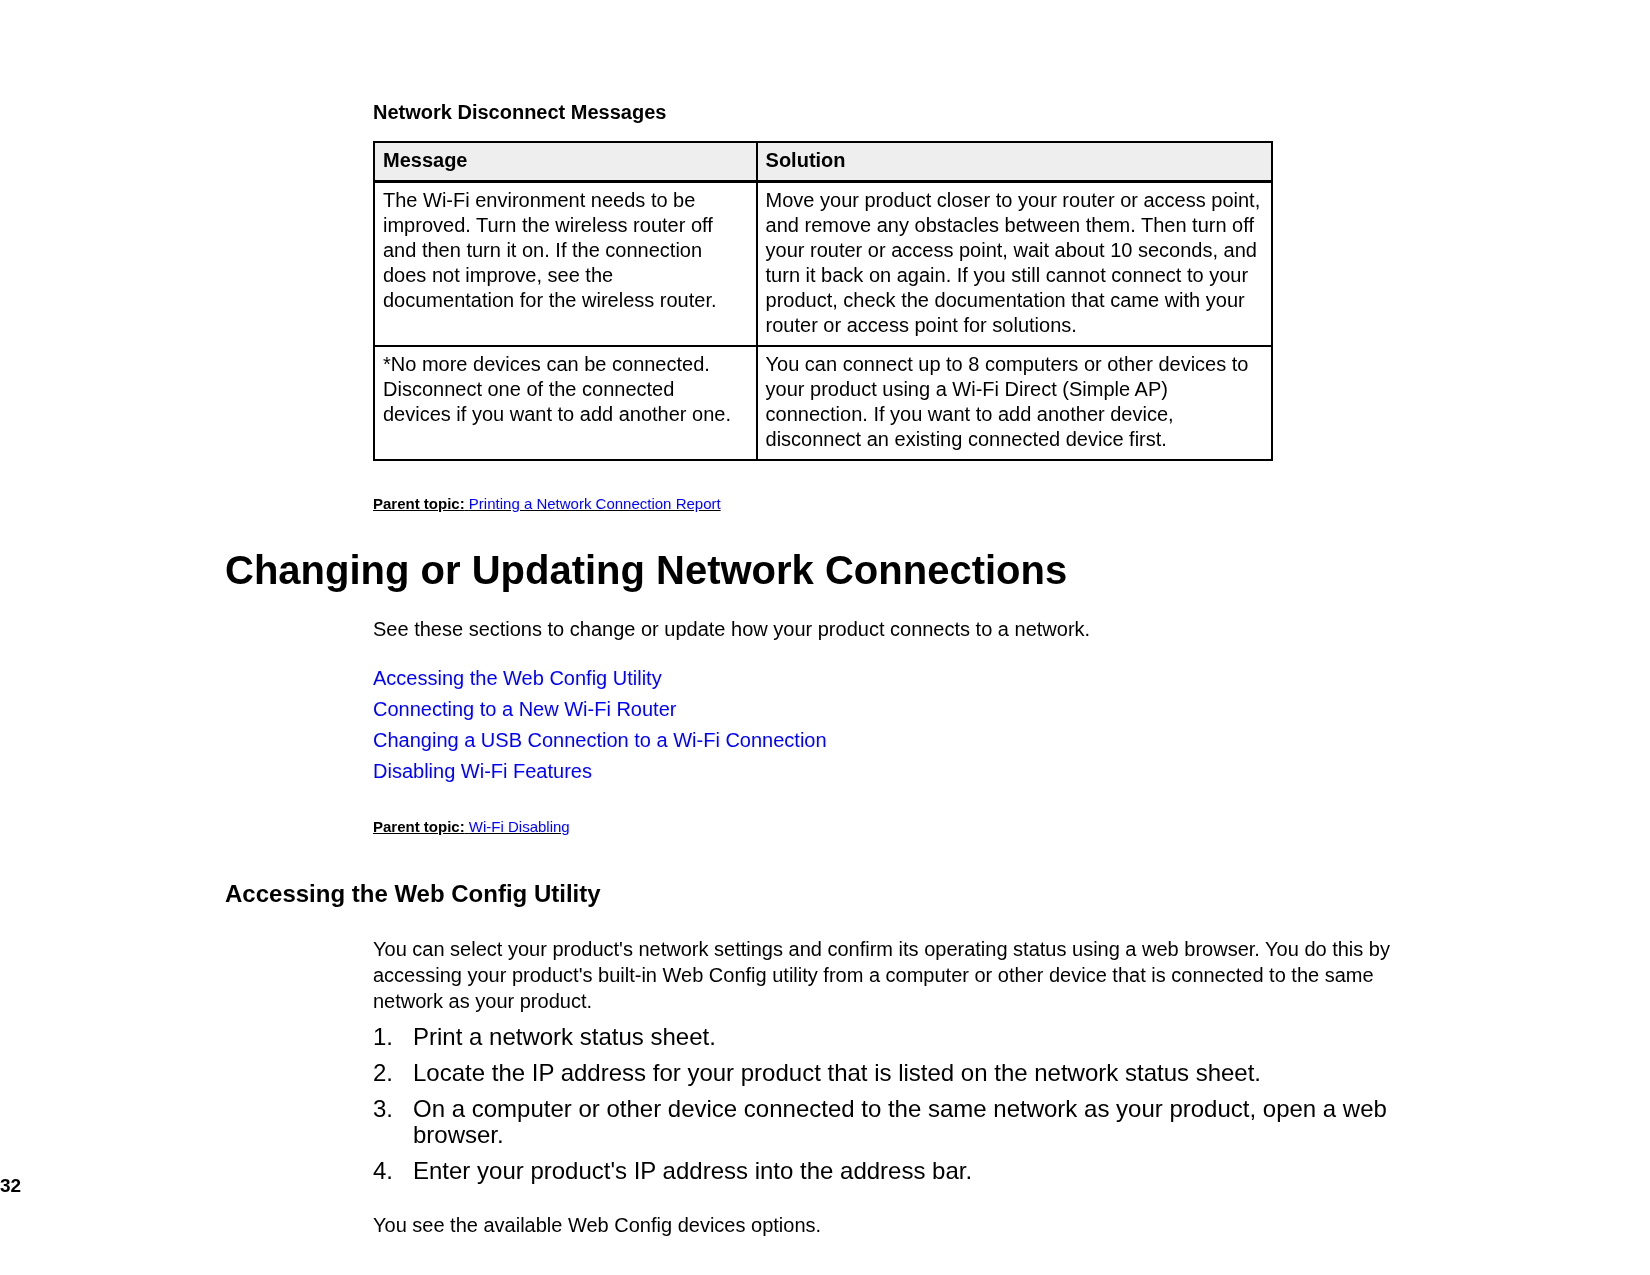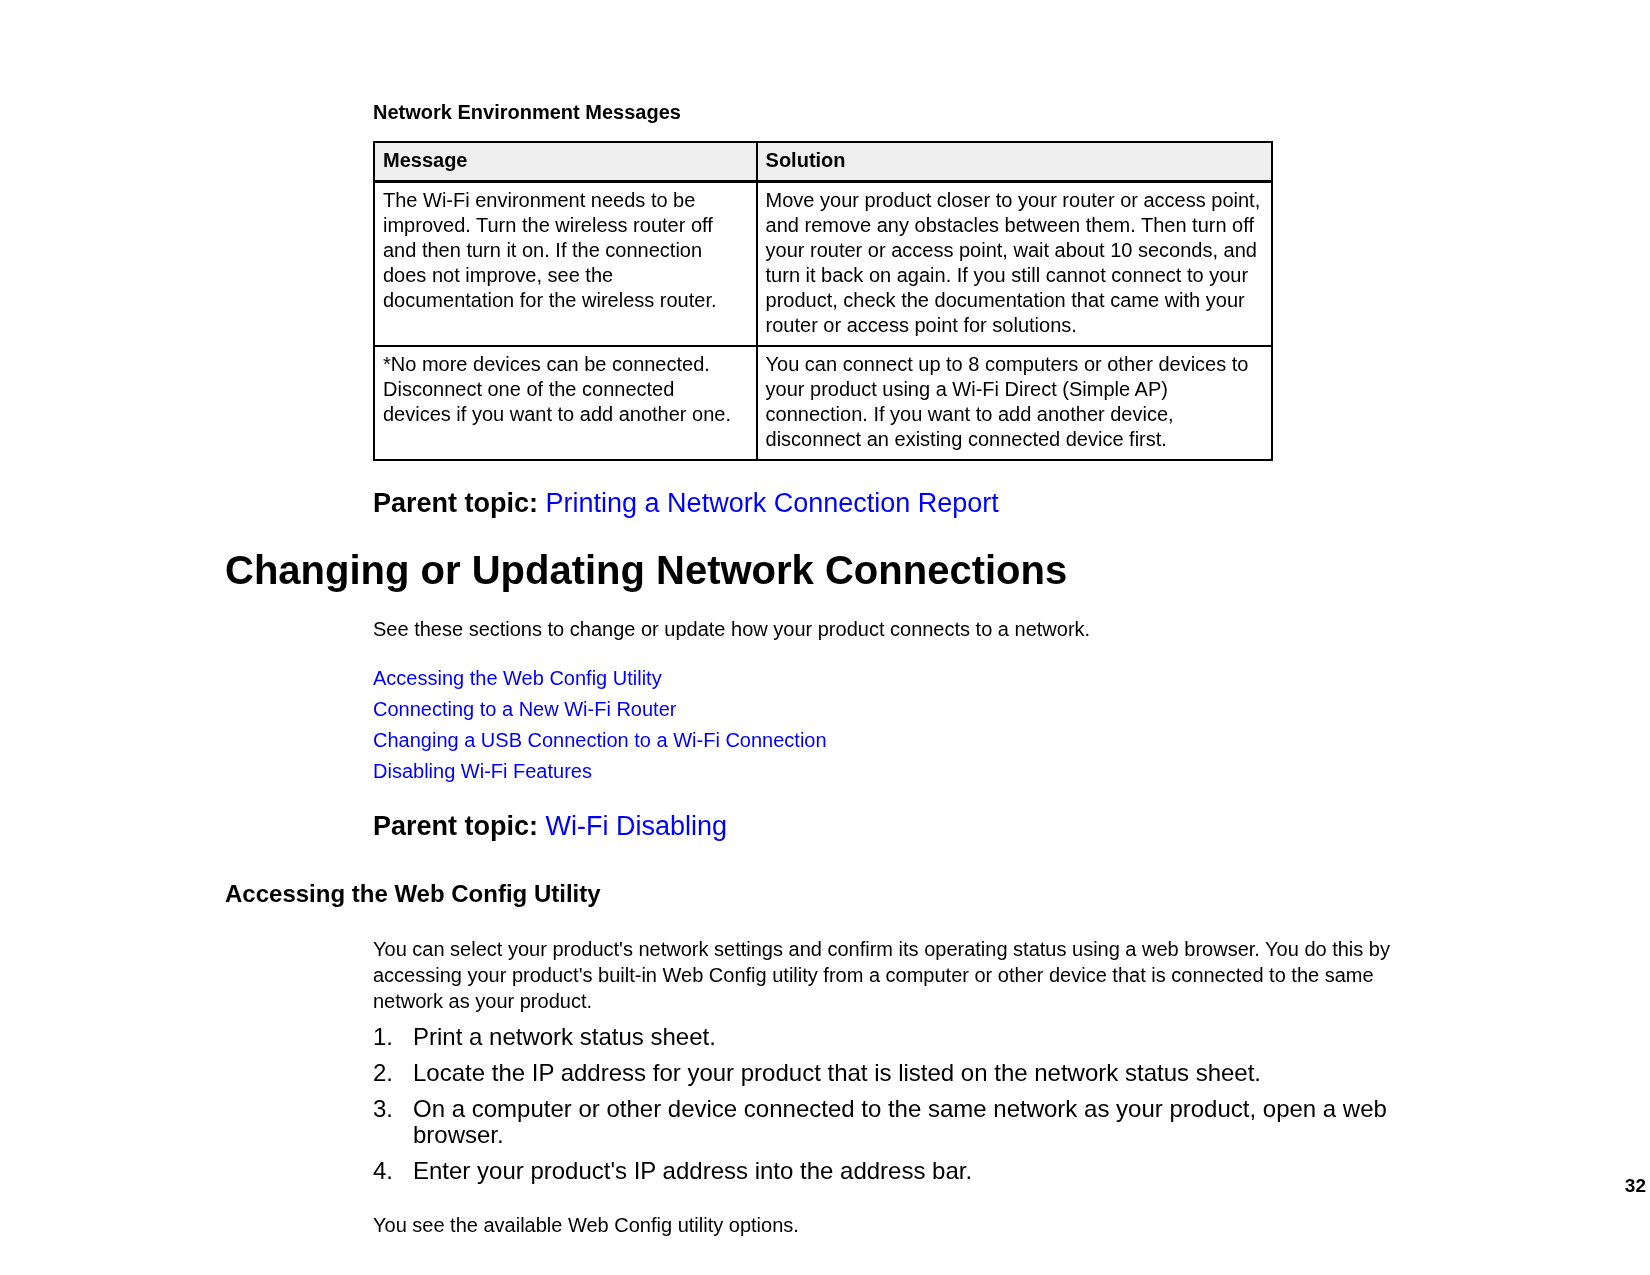--- a/index.html
+++ b/index.html
@@ -44,23 +44,24 @@
   }
   table.msg-table th {
     background: #eeeeee;
     font-weight: bold;
     border-bottom-width: 3px;
   }
   .col-message { width: 42.6%; }
   .col-solution { width: 57.4%; }
 
   .parent-topic {
-    font-size: 27px;
+    font-size: 15px;
     line-height: 25px;
     margin: 30px 0 0 373px;
+    text-decoration: underline;
   }
   .parent-topic .label { font-weight: bold; }
 
   a.doc-link, .doc-link {
     color: #0000ff;
     text-decoration: none;
     cursor: pointer;
   }
 
   h1.sec-title {
@@ -113,33 +114,33 @@
     content: counter(step) ".";
     position: absolute;
     left: 0;
     top: 0;
   }
 
   .page-number {
     position: absolute;
     top: 1175px;
     left: 0;
-    right: 4px;
-    text-align: right;
+    right: 16px;
+    text-align: left;
     font-size: 19px;
     font-weight: bold;
   }
 </style>
 </head>
 <body>
 
 <div class="page">
   <div class="content">
 
-    <div class="caption">Network Environment Messages</div>
+    <div class="caption">Network Disconnect Messages</div>
 
     <table class="msg-table">
       <colgroup>
         <col class="col-message">
         <col class="col-solution">
       </colgroup>
       <thead>
         <tr>
           <th>Message</th>
           <th>Solution</th>
@@ -192,18 +193,18 @@
 
     <p class="body-text">You can select your product's network settings and confirm its operating status using a web browser. You do this by accessing your product's built-in Web Config utility from a computer or other device that is connected to the same network as your product.</p>
 
     <ol class="steps">
       <li>Print a network status sheet.</li>
       <li>Locate the IP address for your product that is listed on the network status sheet.</li>
       <li>On a computer or other device connected to the same network as your product, open a web browser.</li>
       <li>Enter your product's IP address into the address bar.</li>
     </ol>
 
-    <p class="body-text">You see the available Web Config utility options.</p>
+    <p class="body-text">You see the available Web Config devices options.</p>
 
   </div>
 
   <div class="page-number">32</div>
 </div>
 
 </body></html>

